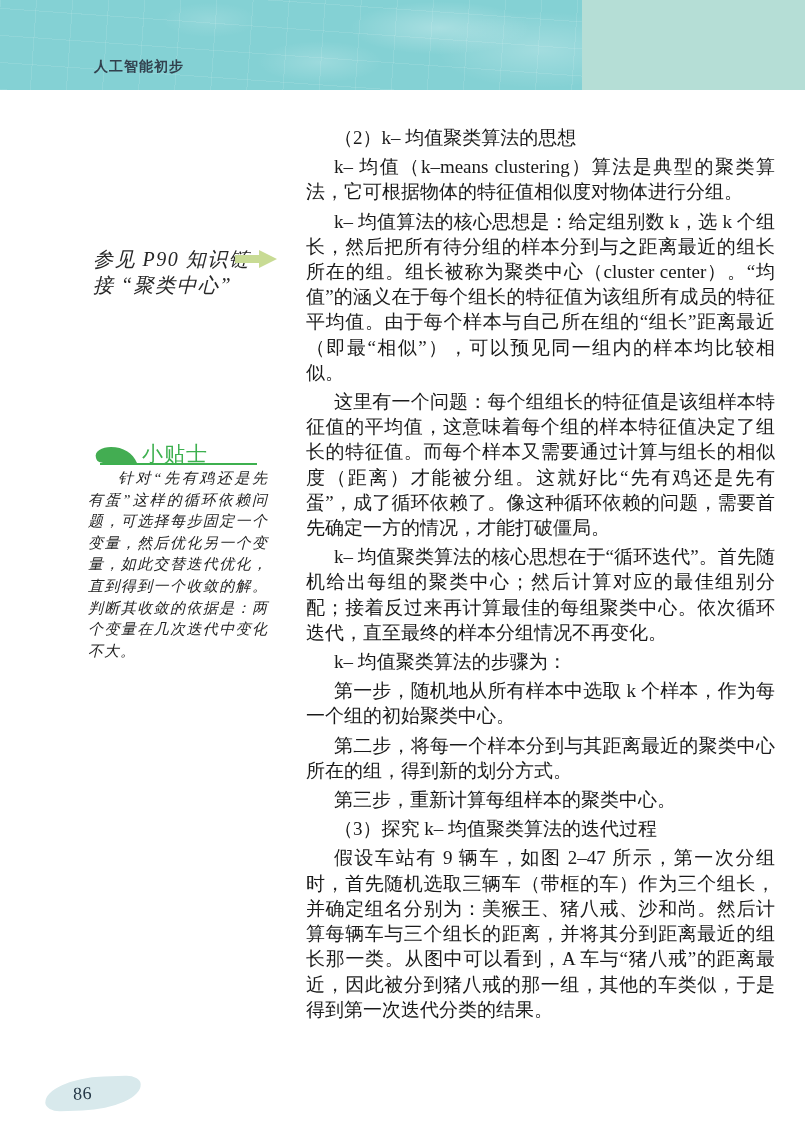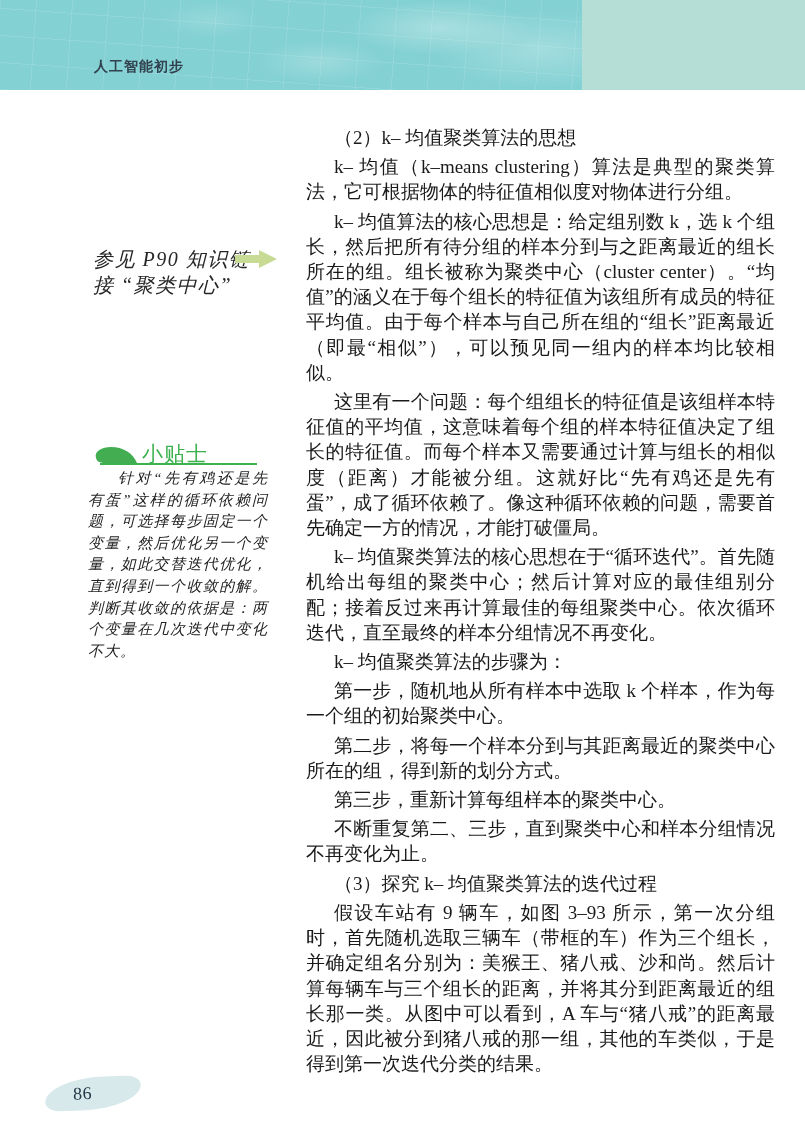--- a/index.html
+++ b/index.html
@@ -113,22 +113,21 @@
   <div class="main">
     <p>（2）k– 均值聚类算法的思想</p>
     <p>k– 均值（k–means clustering）算法是典型的聚类算法，它可根据物体的特征值相似度对物体进行分组。</p>
     <p>k– 均值算法的核心思想是：给定组别数 k，选 k 个组长，然后把所有待分组的样本分到与之距离最近的组长所在的组。组长被称为聚类中心（cluster center）。“均值”的涵义在于每个组长的特征值为该组所有成员的特征平均值。由于每个样本与自己所在组的“组长”距离最近（即最“相似”），可以预见同一组内的样本均比较相似。</p>
     <p>这里有一个问题：每个组组长的特征值是该组样本特征值的平均值，这意味着每个组的样本特征值决定了组长的特征值。而每个样本又需要通过计算与组长的相似度（距离）才能被分组。这就好比“先有鸡还是先有蛋”，成了循环依赖了。像这种循环依赖的问题，需要首先确定一方的情况，才能打破僵局。</p>
     <p>k– 均值聚类算法的核心思想在于“循环迭代”。首先随机给出每组的聚类中心；然后计算对应的最佳组别分配；接着反过来再计算最佳的每组聚类中心。依次循环迭代，直至最终的样本分组情况不再变化。</p>
     <p>k– 均值聚类算法的步骤为：</p>
     <p>第一步，随机地从所有样本中选取 k 个样本，作为每一个组的初始聚类中心。</p>
     <p>第二步，将每一个样本分到与其距离最近的聚类中心所在的组，得到新的划分方式。</p>
     <p>第三步，重新计算每组样本的聚类中心。</p>
-    <p>不断重复第二、三步，直到聚类中心和样本分组情况不再变化为止。</p>
     <p>（3）探究 k– 均值聚类算法的迭代过程</p>
-    <p>假设车站有 9 辆车，如图 3–93 所示，第一次分组时，首先随机选取三辆车（带框的车）作为三个组长，并确定组名分别为：美猴王、猪八戒、沙和尚。然后计算每辆车与三个组长的距离，并将其分到距离最近的组长那一类。从图中可以看到，A 车与“猪八戒”的距离最近，因此被分到猪八戒的那一组，其他的车类似，于是得到第一次迭代分类的结果。</p>
+    <p>假设车站有 9 辆车，如图 2–47 所示，第一次分组时，首先随机选取三辆车（带框的车）作为三个组长，并确定组名分别为：美猴王、猪八戒、沙和尚。然后计算每辆车与三个组长的距离，并将其分到距离最近的组长那一类。从图中可以看到，A 车与“猪八戒”的距离最近，因此被分到猪八戒的那一组，其他的车类似，于是得到第一次迭代分类的结果。</p>
   </div>
 
   <div class="page-badge">
     <span class="page-number">86</span>
   </div>
 
 </div>
 
 </body></html>

